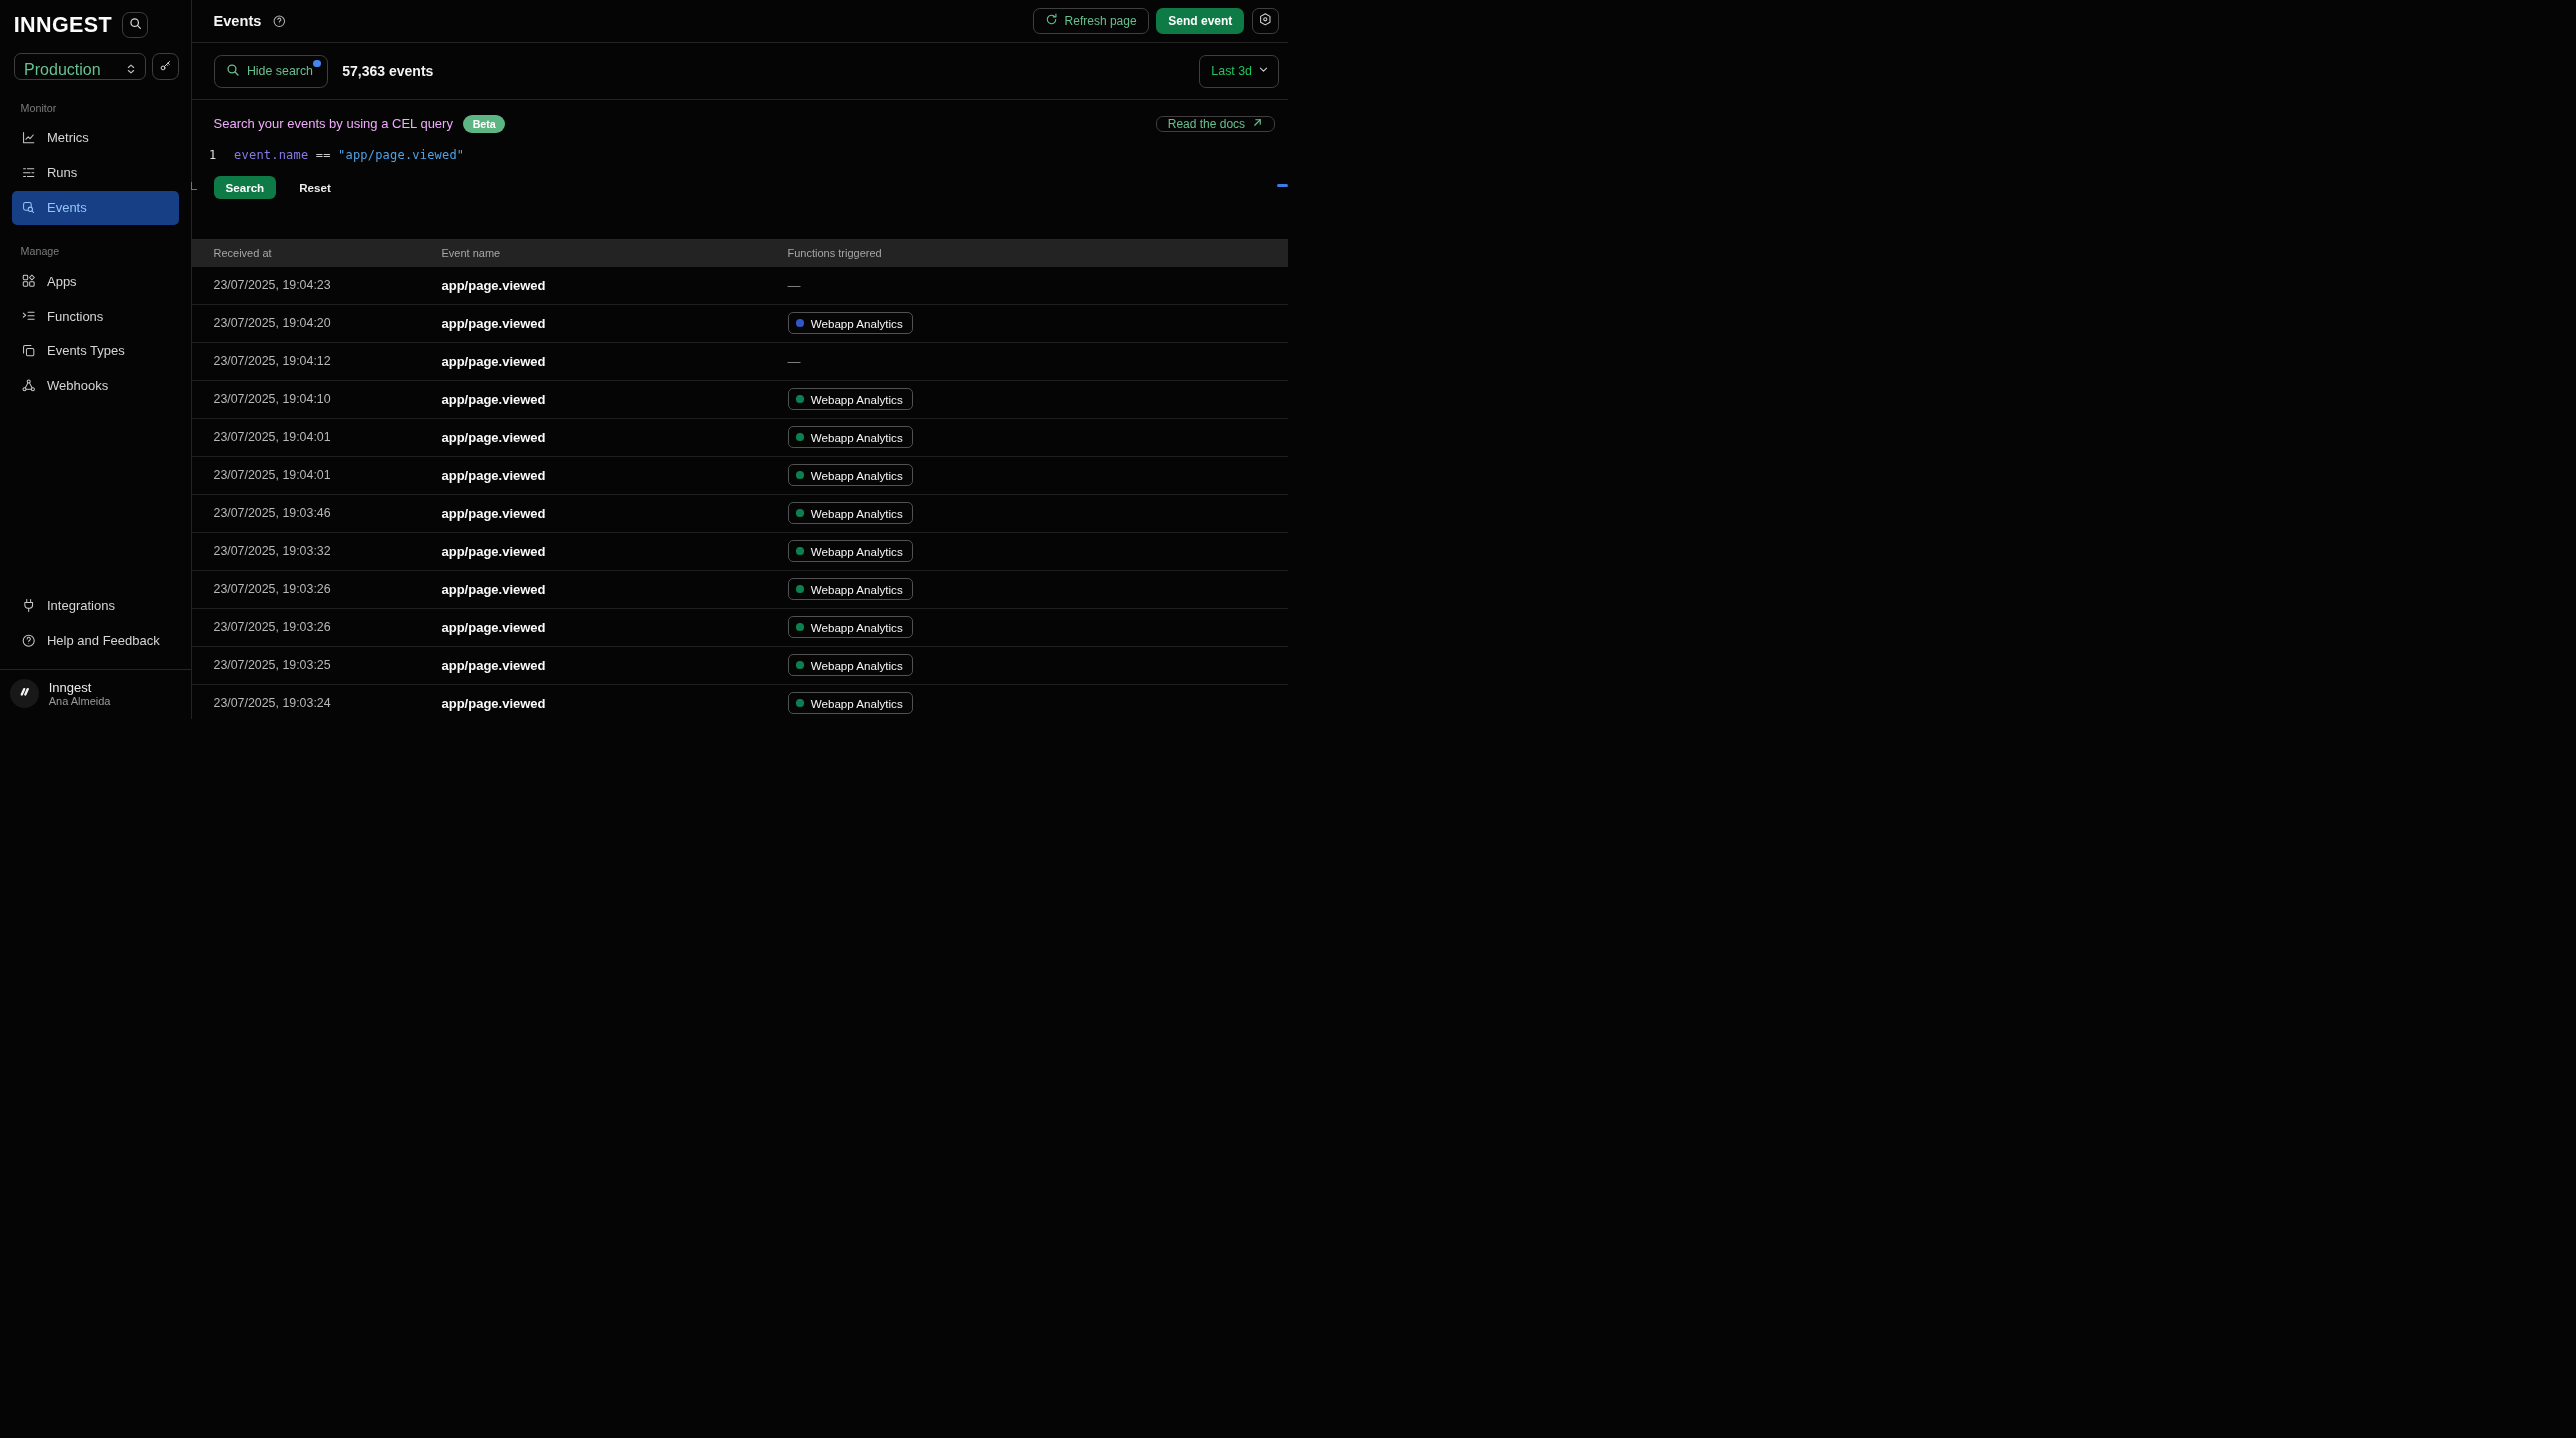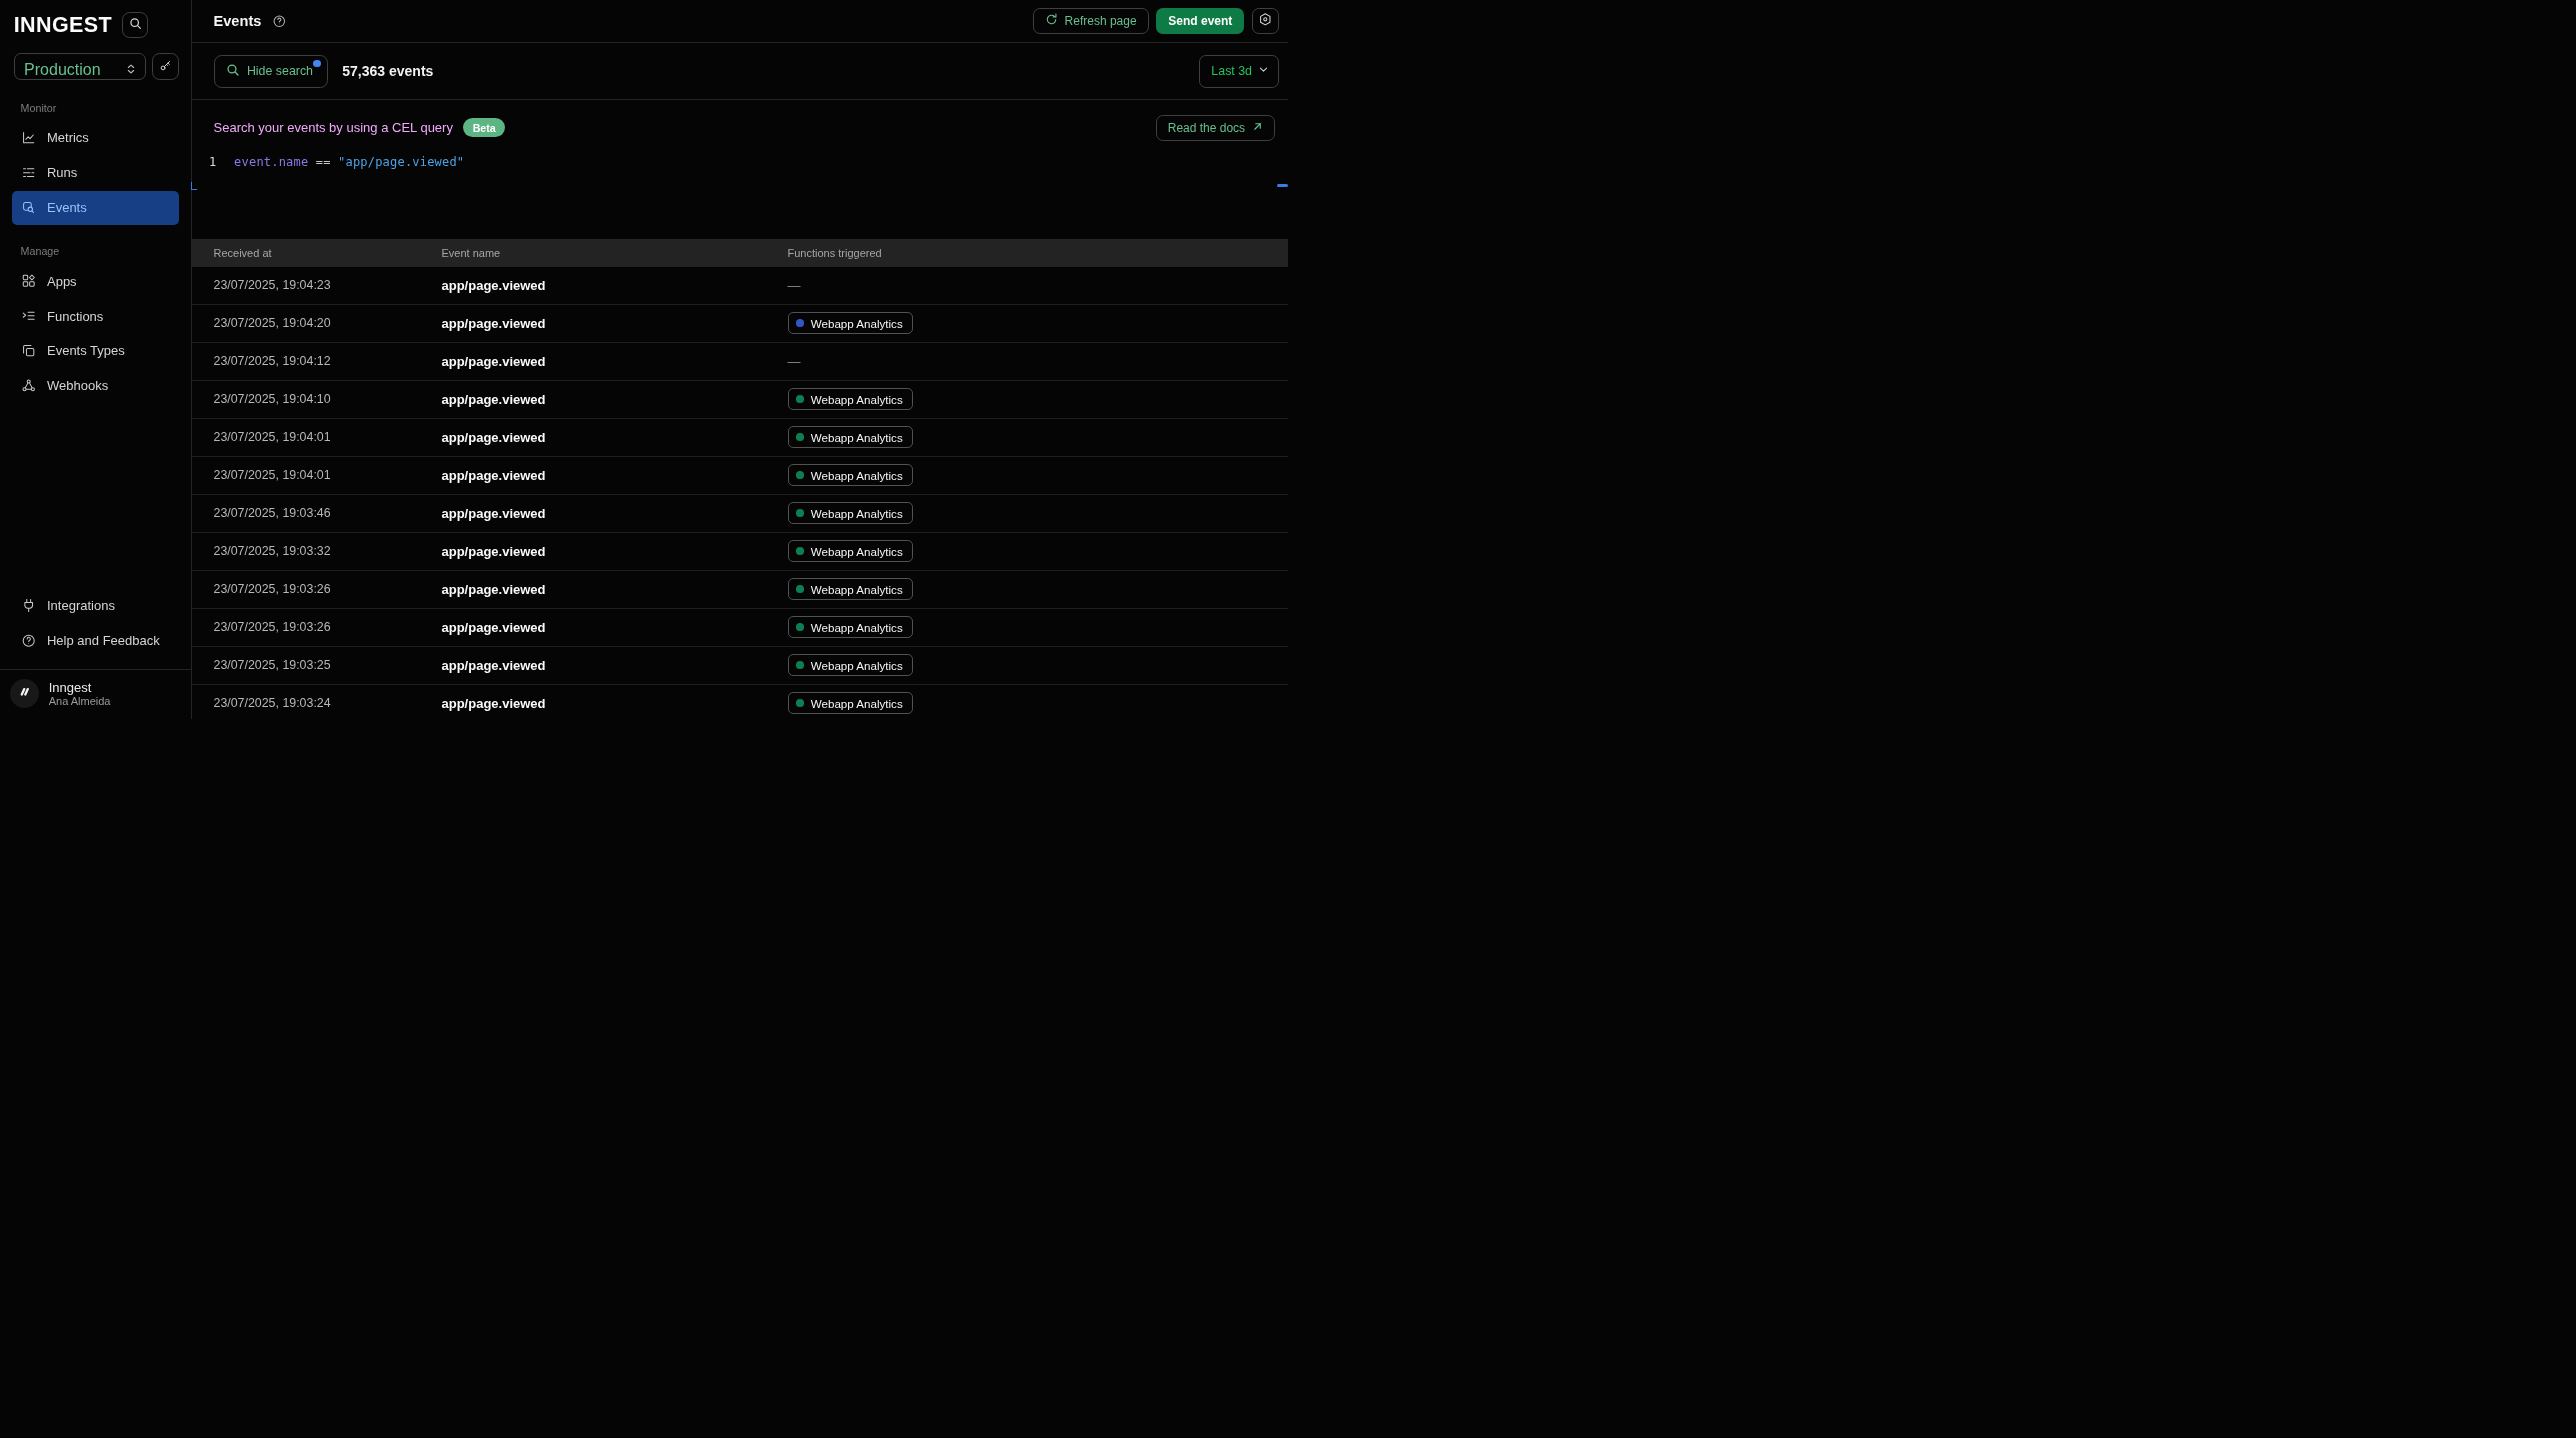--- a/index.html
+++ b/index.html
@@ -62,21 +62,21 @@
   .range-select { margin-left:auto; height:33px; border:0.9px solid #3f3f3f; border-radius:6.9px;
     display:inline-flex; align-items:center; gap:6px; padding:0 8.6px 0 11px;
     color:#22c55e; font-size:12.4px; cursor:pointer; background:transparent; font-family:inherit; }
 
   .search-panel { position:relative; border-bottom:0.9px solid #262626; padding:14.6px 13px 0 21.5px;
     height:140px; min-height:140px; }
   .sp-title-row { display:flex; align-items:center; }
   .sp-title { font-size:13px; color:#f0abfc; }
   .beta { margin-left:10.3px; background:#5eb584; color:#ffffff; font-size:10.7px; font-weight:700;
     border-radius:857px; padding:3.4px 9.4px; }
-  .docs-btn { margin-left:auto; height:26px; }
+  .docs-btn { margin-left:auto; height:16px; }
   .editor-row { display:flex; align-items:center; margin-top:14.6px; margin-left:-9.4px;
     font-family:"DejaVu Sans Mono","Liberation Mono",monospace; font-size:12px; }
   .gutter { color:#dcdcdc; width:12px; text-align:right; }
   .code { margin-left:18px; letter-spacing:0.2px; }
   .tok-prop { color:#867ae8; }
   .tok-op { color:#cacaca; }
   .tok-str { color:#4ea3e8; }
   .cursor-mark-left { position:absolute; left:-0.9px; top:82px; width:6px; height:7.7px;
     border-left:1.7px solid #3b7de8; border-bottom:1.7px solid #3b7de8; }
   .cursor-mark-right { position:absolute; right:0; top:84px; width:11px; height:2.6px;
@@ -341,20 +341,24 @@
         </button>
       </div>
 
       <div class="editor-row">
         <div class="gutter">1</div>
         <div class="code" id="code-line"><span class="tok-prop">event.name</span><span class="tok-op"> == </span><span class="tok-str">"app/page.viewed"</span></div>
       </div>
       <div class="cursor-mark-left"></div>
       <div class="cursor-mark-right"></div>
 
+      <div class="sp-buttons">
+        <button class="btn-green search-btn">Search</button>
+        <button class="reset-btn">Reset</button>
+      </div>
     </div>
 
     <div class="table">
       <div class="thead">
         <div class="col-1">Received at</div>
         <div class="col-2">Event name</div>
         <div class="col-3">Functions triggered</div>
       </div>
       <div id="table-body">
           <div class="trow">

